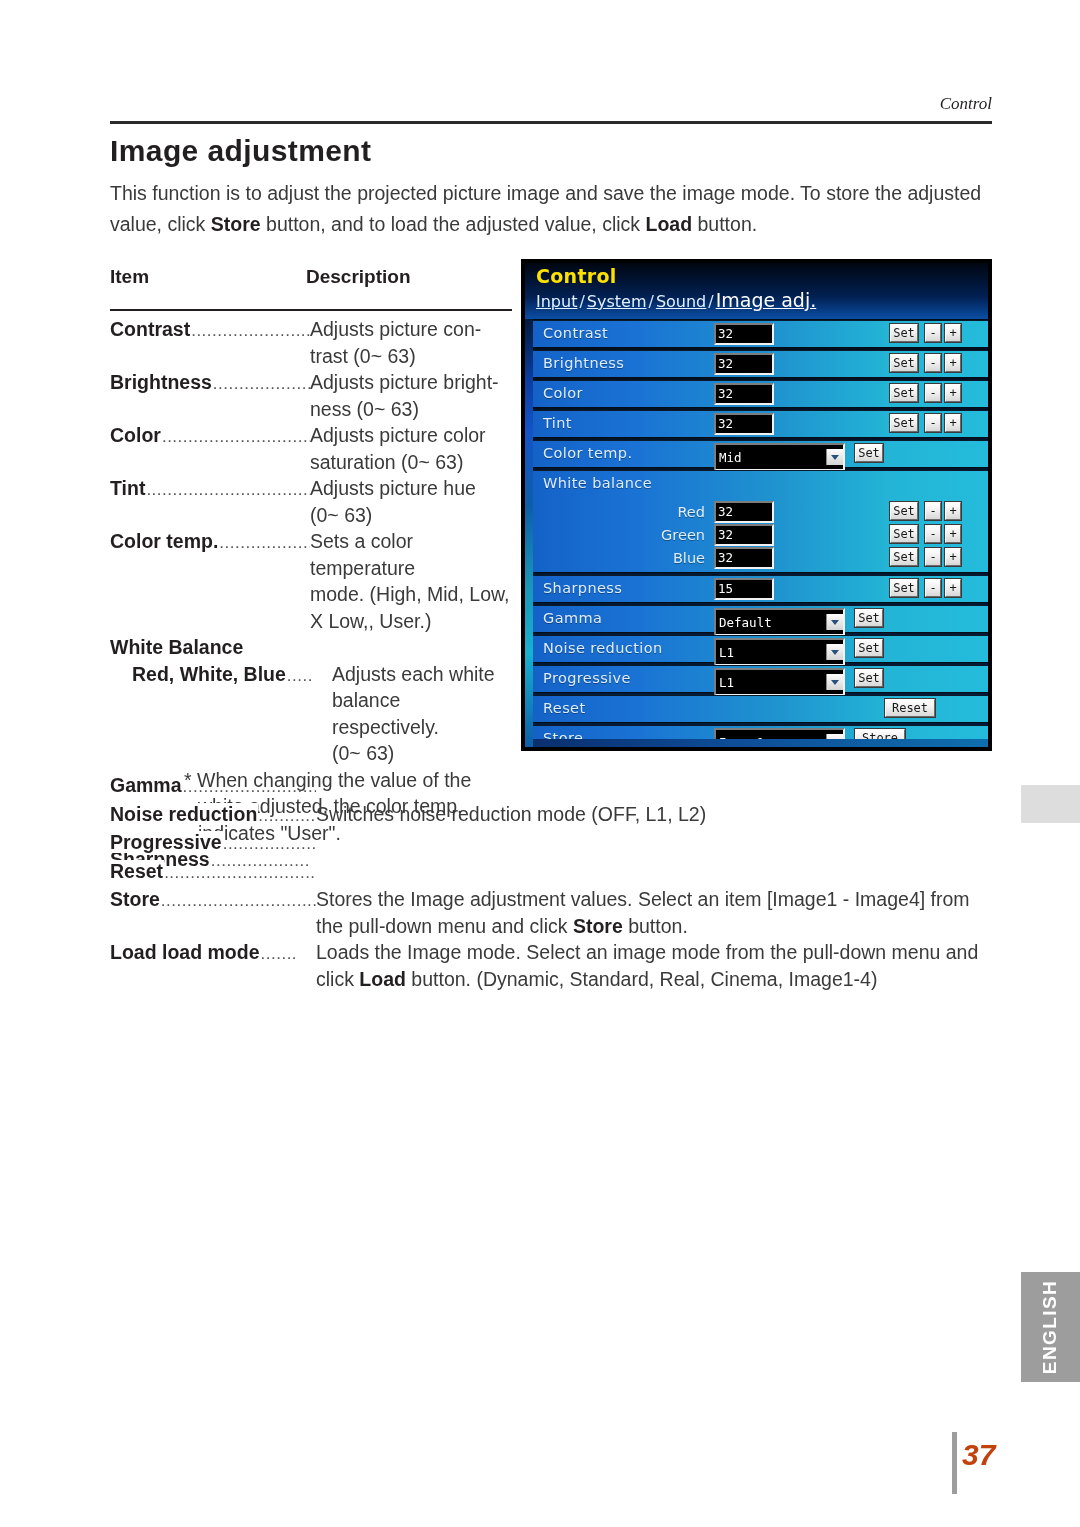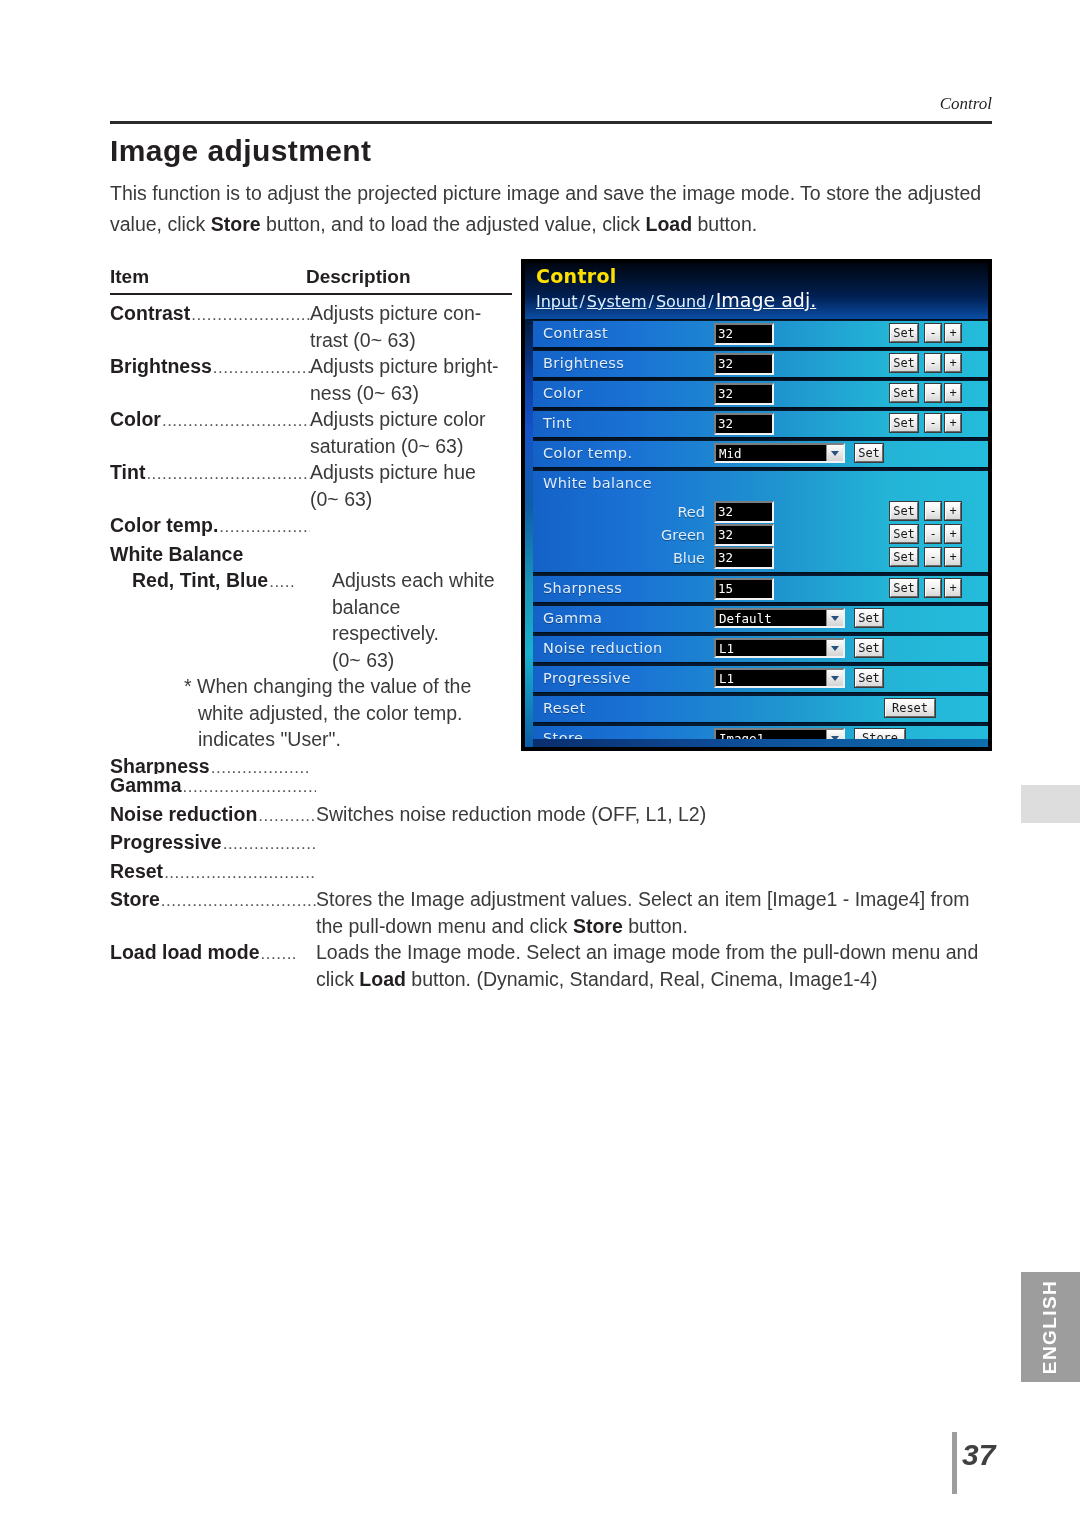--- a/index.html
+++ b/index.html
@@ -64,21 +64,21 @@
     position: absolute;
     left: 110px;
     top: 266px;
     width: 402px;
   }
   .tbl-head {
     display: flex;
     font-size: 19px;
     font-weight: bold;
     color: #231f20;
-    padding-bottom: 5px;
+    padding-bottom: 21px;
   }
   .tbl-head .c1 { width: 196px; }
   .tbl-rule {
     width: 402px;
     height: 2px;
     background: #231f20;
     margin-bottom: 5px;
   }
 
   .row {
@@ -243,21 +243,21 @@
     padding: 1px 2px;
     box-sizing: content-box;
     overflow: hidden;
     white-space: nowrap;
   }
   .vfield.num { width: 52px; left: 181px; top: 2px; }
 
   
   .vselect {
     position: absolute;
-    height: 20px;
+    height: 28px;
     border: 2px solid;
     border-color: #7d7d7d #f2f2f2 #f2f2f2 #7d7d7d;
     background: #000;
     box-sizing: border-box;
     display: flex;
     align-items: center;
     left: 181px; top: 2px;
     width: 131px;
   }
   .vselect .stext {
@@ -348,21 +348,21 @@
     white-space: nowrap;
   }
   
   .pageno {
     position: absolute;
     left: 962px;
     top: 1438px;
     font-size: 30px;
     font-weight: bold;
     font-style: italic;
-    color: #404040;
+    color: #c2410c;
   }
   .pageno-rule {
     position: absolute;
     left: 952px;
     top: 1432px;
     width: 5px;
     height: 62px;
     background: #9d9d9d;
   }
 </style>
@@ -406,24 +406,29 @@
       </div>
       <div class="row">
         <div class="item"><span class="lbl">Tint</span><span class="dots">........................................</span></div>
         <div class="desc">
           <div>Adjusts picture hue</div>
           <div>(0~ 63)</div>
         </div>
       </div>
       <div class="row">
         <div class="item"><span class="lbl">Color temp.</span><span class="dots">......................</span></div>
+        <div class="desc">
+          <div>Sets a color temperature</div>
+          <div>mode. (High, Mid, Low,</div>
+          <div>X Low,, User.)</div>
+        </div>
       </div>
       <div class="plain-sub">White Balance</div>
       <div class="row indent">
-        <div class="item"><span class="lbl">Red, Tint, Blue</span><span class="dots">.....</span></div>
+        <div class="item"><span class="lbl">Red, White, Blue</span><span class="dots">.....</span></div>
         <div class="desc">
           <div>Adjusts each white</div>
           <div>balance respectively.</div>
           <div>(0~ 63)</div>
         </div>
       </div>
       <div class="note">* When changing the value of the white adjusted, the color temp. indicates "User".</div>
       <div class="row">
         <div class="item"><span class="lbl">Sharpness</span><span class="dots">.........................</span></div>
       </div>

